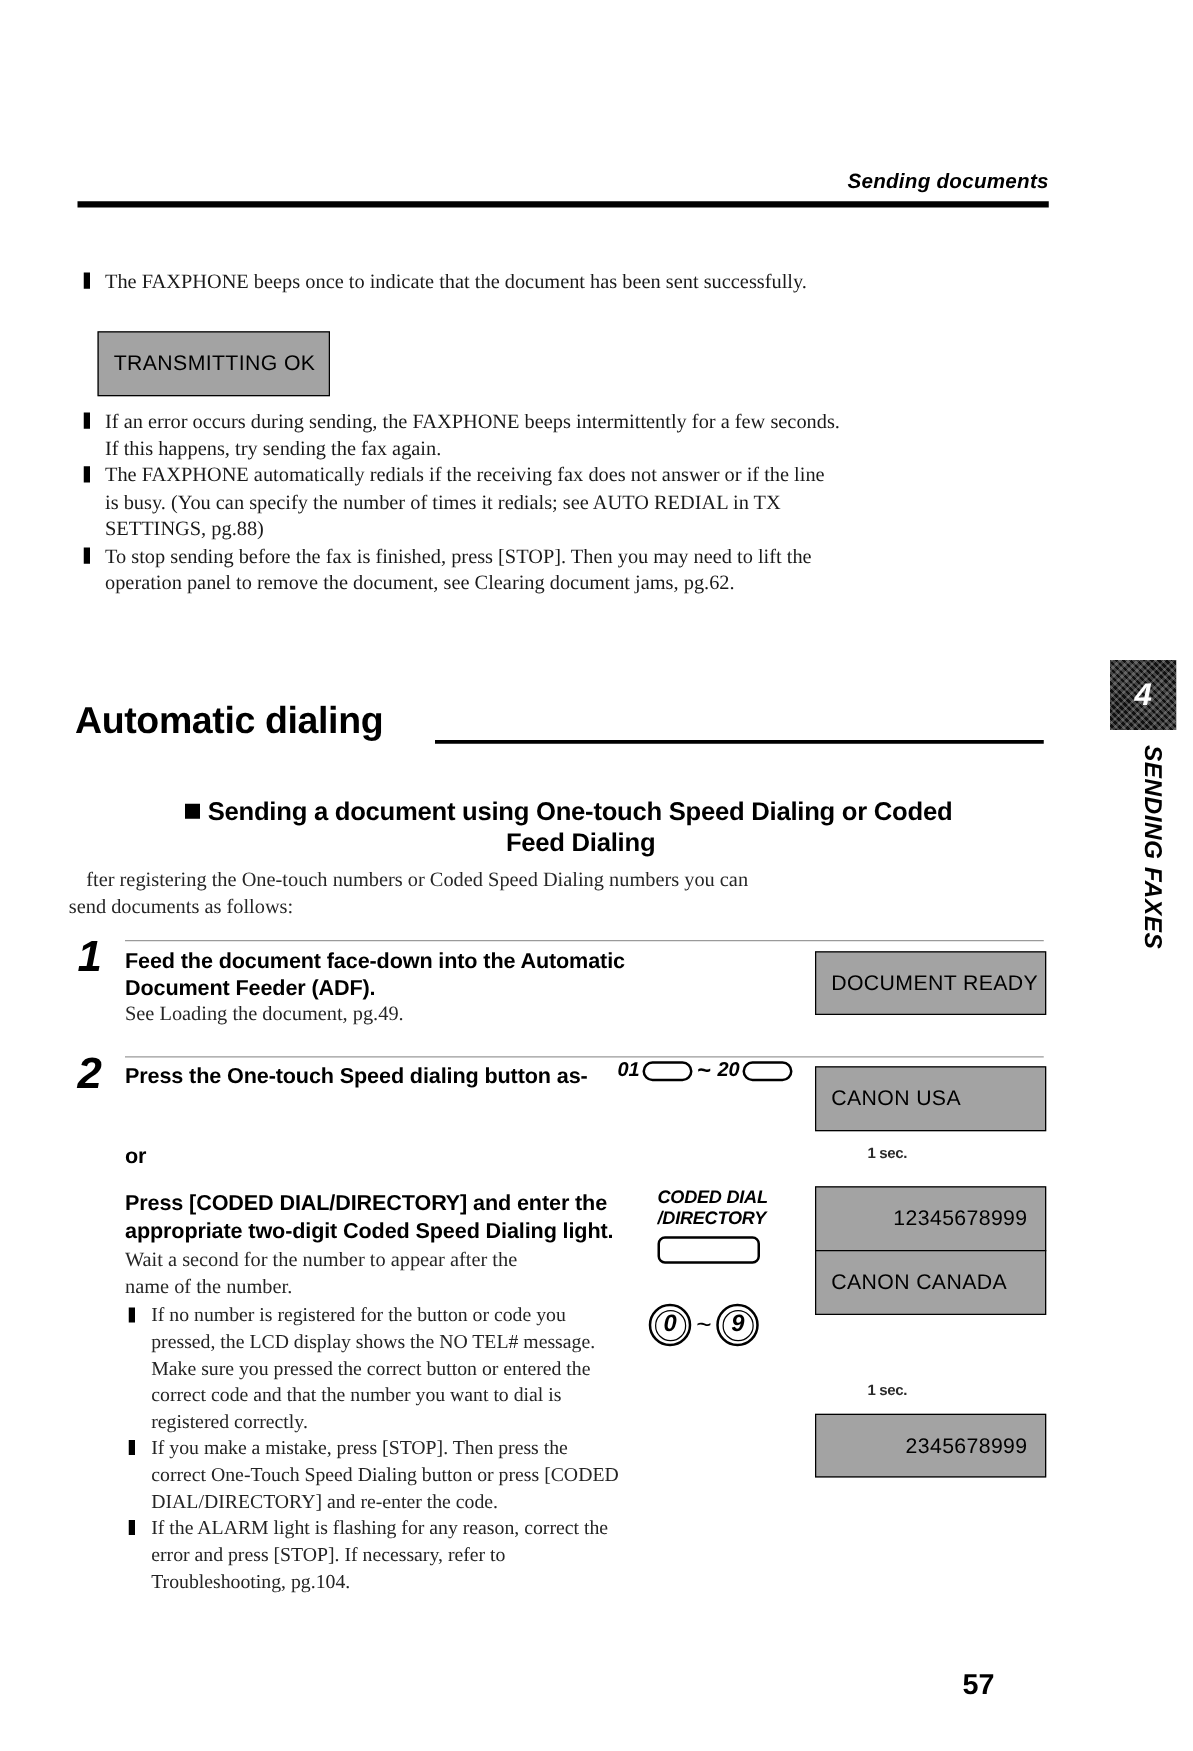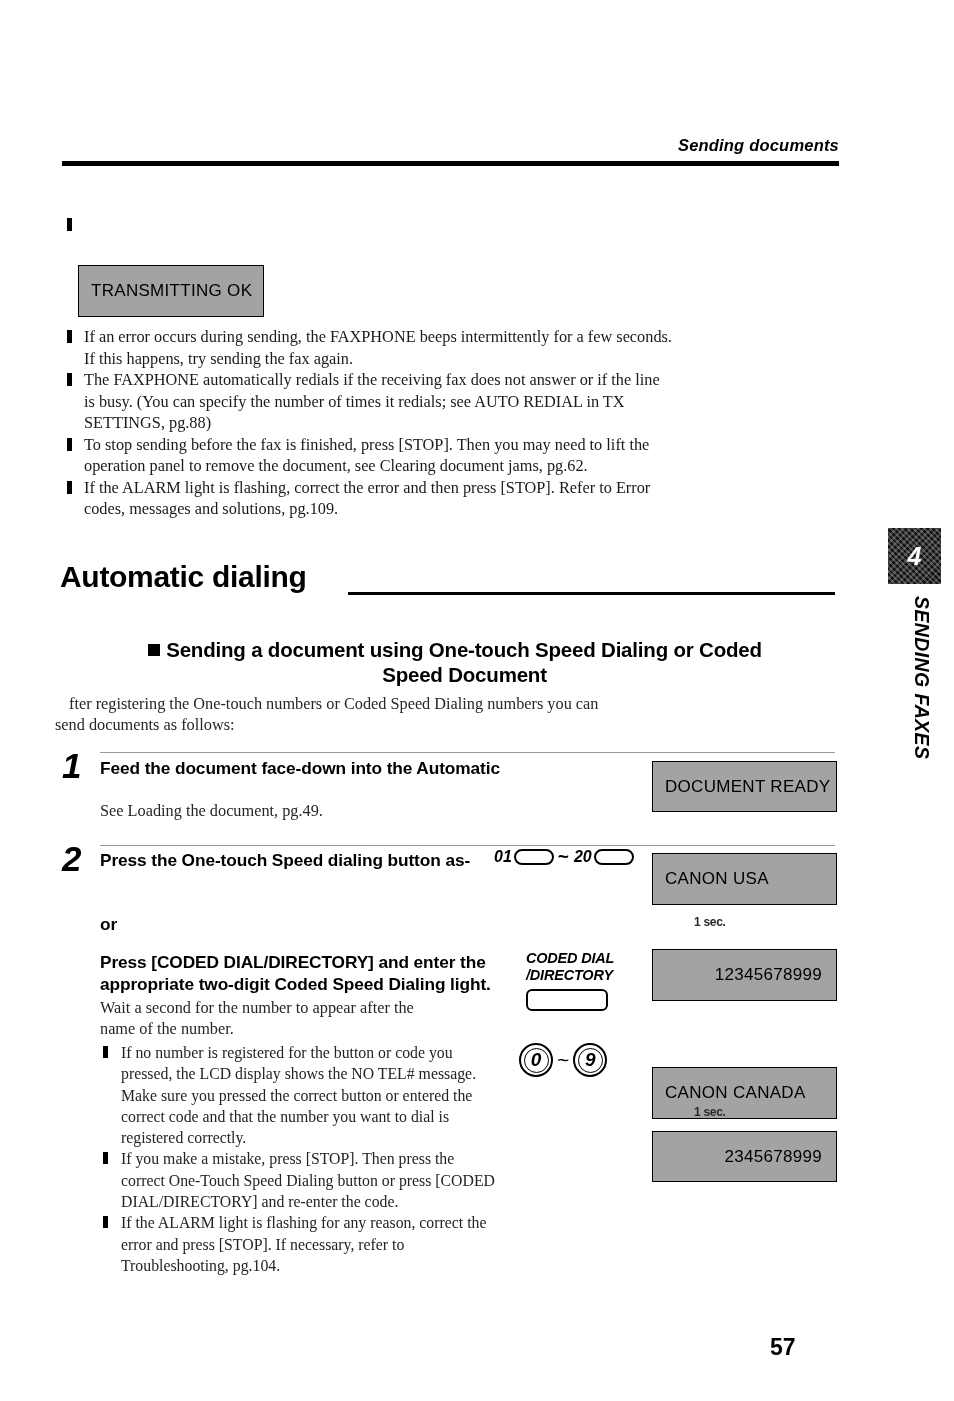--- a/index.html
+++ b/index.html
@@ -350,61 +350,59 @@
 <body>
 
 <div class="page">
 
   <div class="hdr-title">Sending documents</div>
   <div class="hdr-rule"></div>
 
   <div class="top-list serif-body">
     <div class="bullet-row">
       <span class="bullet-mark"></span>
+      <span>The FAXPHONE beeps once to indicate that the document has been sent successfully.</span>
     </div>
   </div>
 
   <div class="lcd left lcd-transmitting">TRANSMITTING OK</div>
 
   <div class="note-list serif-body">
     <div class="bullet-row">
       <span class="bullet-mark"></span>
       <span>If an error occurs during sending, the FAXPHONE beeps intermittently for a few seconds.  If this happens, try sending the fax again.</span>
     </div>
     <div class="bullet-row">
       <span class="bullet-mark"></span>
       <span>The FAXPHONE automatically redials if the receiving fax does not answer or if the line is busy. (You can specify the number of times it redials; see AUTO REDIAL in TX SETTINGS, pg.88)</span>
     </div>
     <div class="bullet-row">
       <span class="bullet-mark"></span>
       <span>To stop sending before the fax is finished, press [STOP].  Then you may need to lift the operation panel to remove the document, see Clearing document jams, pg.62.</span>
-    </div>
-    <div class="bullet-row">
-      <span class="bullet-mark"></span>
-      <span>If the ALARM light is flashing, correct the error and then press [STOP].  Refer to Error codes, messages and solutions, pg.109.</span>
     </div>
   </div>
 
   <div class="sec-title">Automatic dialing</div>
   <div class="sec-rule"></div>
 
   <div class="sub-title">
     <span class="sq"></span><span>Sending a document using One-touch Speed Dialing or Coded</span>
-    <span class="l2">Speed Document</span>
+    <span class="l2">Feed Dialing</span>
   </div>
 
   <div class="intro">
     <span class="ln1">fter registering the One-touch numbers or Coded Speed Dialing numbers you can</span>
     <span class="ln2">send documents as follows:</span>
   </div>
 
   <div class="step-sep" style="left:100px; top:752px; width:735px;"></div>
   <div class="step-num" style="left:62px; top:748px;">1</div>
   <div class="step-head" style="left:100px; top:757px; width:420px;">
     <span style="display:block">Feed the document face-down into the Automatic</span>
+    <span style="display:block">Document Feeder (ADF).</span>
   </div>
   <div class="step-sub" style="left:100px; top:800px; width:420px;">See Loading the document, pg.49.</div>
 
   <div class="lcd left" style="left:652px; top:761px; width:185px; height:51px;">DOCUMENT READY</div>
 
   <div class="step-sep" style="left:100px; top:845px; width:735px;"></div>
   <div class="step-num" style="left:62px; top:841px;">2</div>
   <div class="step-head" style="left:100px; top:849px; width:400px;">
     <span style="display:block">Press the One-touch Speed dialing button as-</span>
   </div>
@@ -437,21 +435,21 @@
     <span style="display:block">/DIRECTORY</span>
   </div>
   <div class="coded-key"></div>
 
   <div class="numkeys">
     <span class="numkey">0</span>
     <span class="tilde">~</span>
     <span class="numkey">9</span>
   </div>
 
-  <div class="lcd left" style="left:652px; top:1067px; width:185px; height:52px;">CANON CANADA</div>
+  <div class="lcd left" style="left:652px; top:1000px; width:185px; height:52px;">CANON CANADA</div>
   <div class="sec-tag" style="left:694px; top:1105px; width:100px;">1 sec.</div>
   <div class="lcd right" style="left:652px; top:1131px; width:185px; height:51px;">2345678999</div>
 
   <div class="step2-notes">
     <div class="bullet-row">
       <span class="bullet-mark"></span>
       <span>If no number is registered for the button or code you pressed, the LCD display shows the NO TEL# message.  Make sure you pressed the correct button or entered the correct code and that the number you want to dial is registered correctly.</span>
     </div>
     <div class="bullet-row">
       <span class="bullet-mark"></span>

